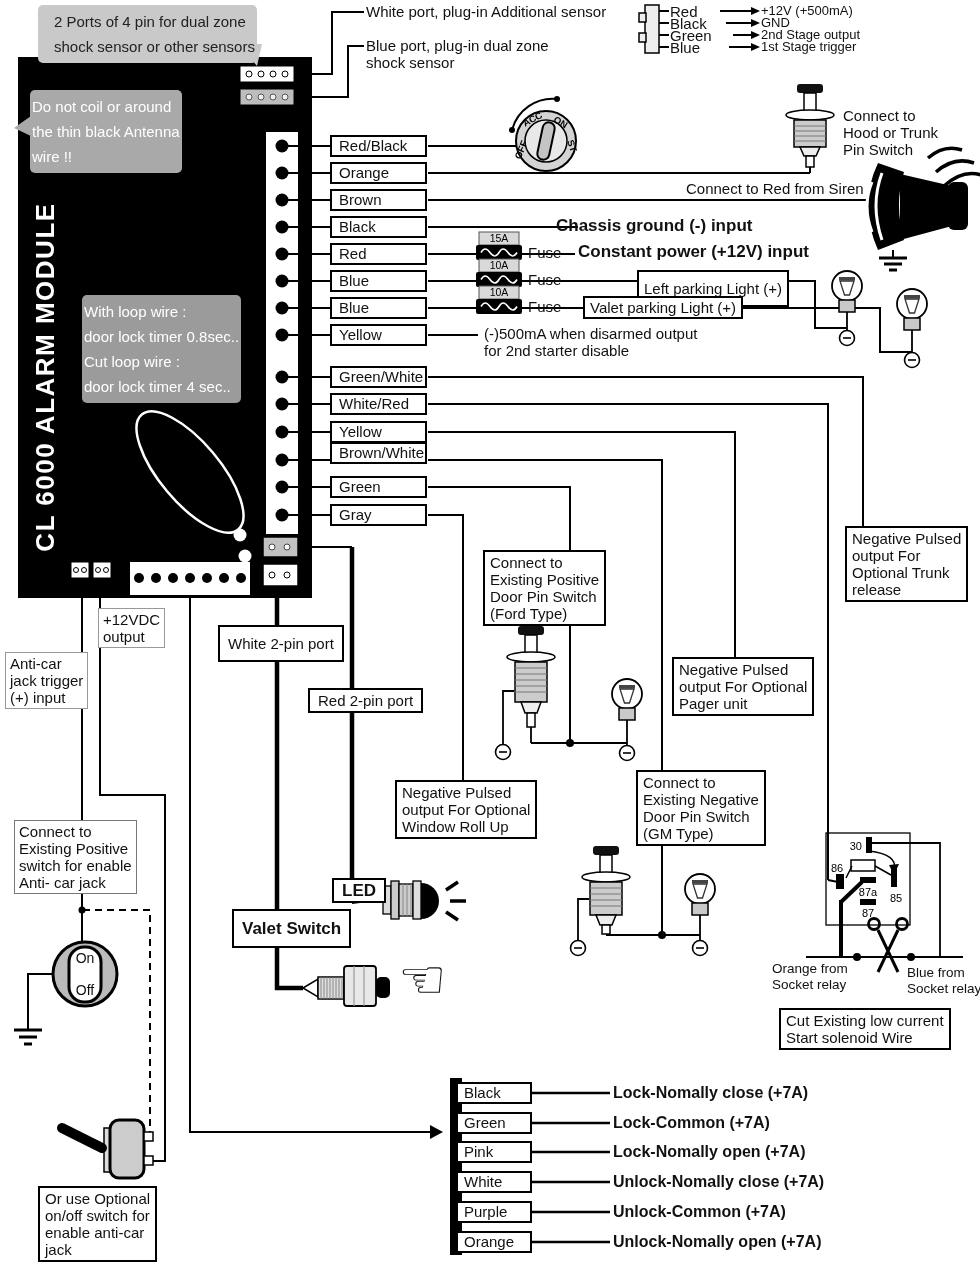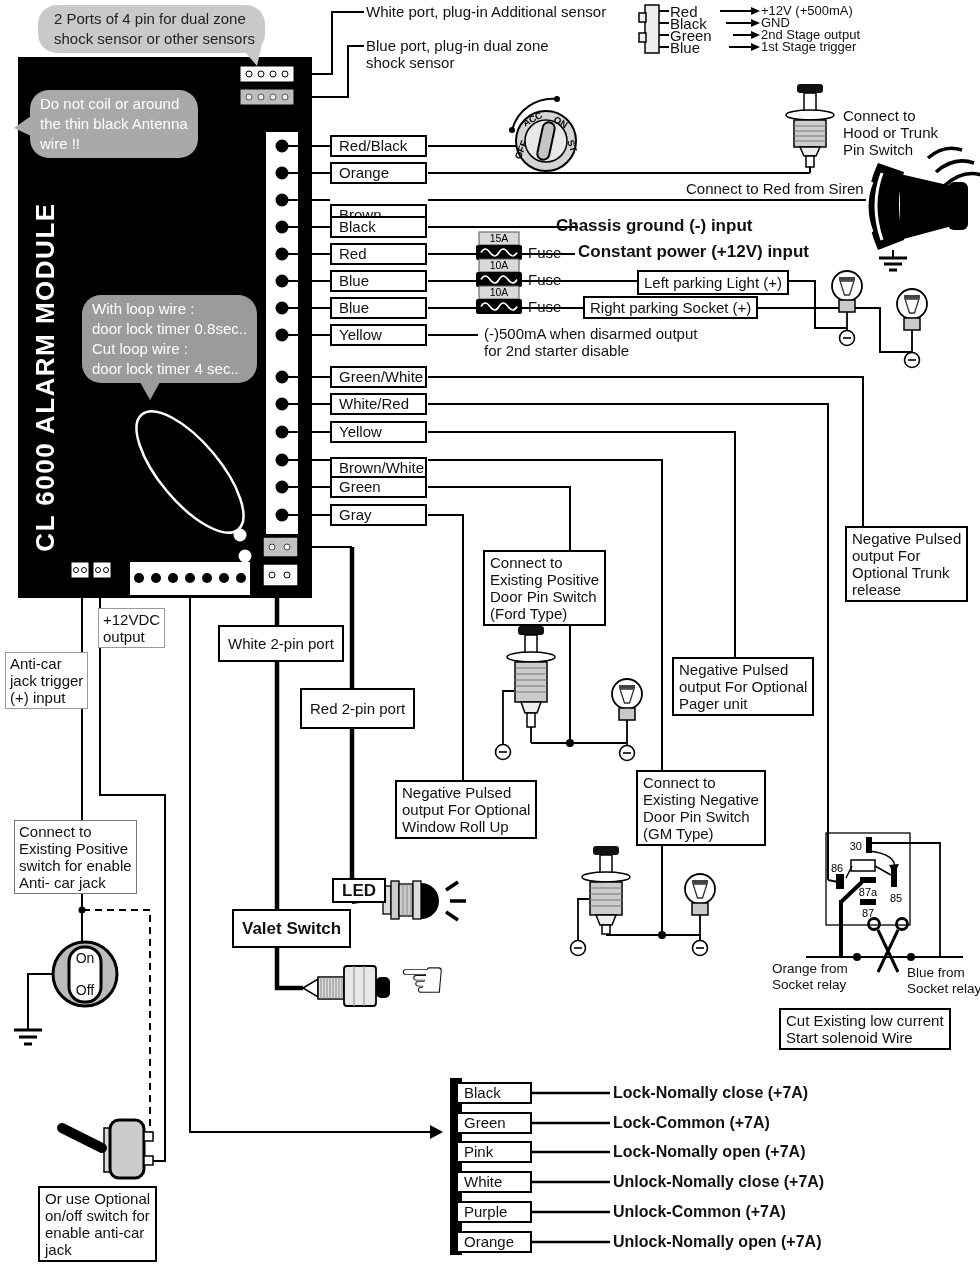--- a/index.html
+++ b/index.html
@@ -4,22 +4,22 @@
 <style>
   html,body{margin:0;padding:0;background:#fff}
   #canvas{position:relative;width:980px;height:1270px;background:#fff;overflow:hidden;
           font-family:"Liberation Sans","DejaVu Sans",sans-serif;color:#111}
   #wires{position:absolute;left:0;top:0}
   .note{position:absolute;font-size:15px;line-height:17px;white-space:pre}
   .box{position:absolute;border:2px solid #000;background:#fff;font-size:15px;line-height:17px;
        padding:2px 5px;white-space:pre}
   .lightbox{position:absolute;border:1px solid #999;background:#fff;font-size:15px;line-height:17px;
        padding:2px 4px;white-space:pre}
-  .bubble{position:absolute;border-radius:19px;font-size:15px;line-height:20px;white-space:pre;
-       padding:4px 10px}
+  .bubble{position:absolute;border-radius:5px;font-size:15px;line-height:25px;white-space:pre;
+       padding:4px 2px}
   .wirebox{position:absolute;left:330px;width:86px;height:18px;border:2px solid #000;background:#fff;
        font-size:15px;line-height:18px;padding-left:7px;white-space:pre}
   .tbox{position:absolute;left:456px;width:66px;height:18px;border:2px solid #000;background:#fff;
        font-size:15px;line-height:18px;padding-left:6px;white-space:pre}
   .tlabel{position:absolute;left:613px;font-size:16px;font-weight:bold;line-height:18px;white-space:pre}
   .legend-wire{position:absolute;left:670px;font-size:15px;line-height:13px;white-space:pre}
   .legend-target{position:absolute;left:761px;font-size:13px;line-height:12px;white-space:pre}
   .bold{font-weight:bold}
   .b17{font-size:17px;line-height:19px;font-weight:bold}
   .title-vert{position:absolute;left:-175px;top:355px;width:440px;height:44px;line-height:44px;
@@ -356,44 +356,44 @@
 
 <div class="title-vert">CL 6000 ALARM MODULE</div>
 
 <div class="bubble" style="left:82px;top:295px;background:#9b9b9b;color:#fff">With loop wire :
 door lock timer 0.8sec..
 Cut loop wire :
 door lock timer 4 sec..</div>
 
 <div class="wirebox" style="top:135px">Red/Black</div>
 <div class="wirebox" style="top:162px">Orange</div>
-<div class="wirebox" style="top:204px">Brown</div>
+<div class="wirebox" style="top:189px">Brown</div>
 <div class="wirebox" style="top:216px">Black</div>
 <div class="wirebox" style="top:243px">Red</div>
 <div class="wirebox" style="top:270px">Blue</div>
 <div class="wirebox" style="top:297px">Blue</div>
 <div class="wirebox" style="top:324px">Yellow</div>
 <div class="wirebox" style="top:366px">Green/White</div>
 <div class="wirebox" style="top:393px">White/Red</div>
 <div class="wirebox" style="top:421px">Yellow</div>
-<div class="wirebox" style="top:457px">Brown/White</div>
+<div class="wirebox" style="top:442px">Brown/White</div>
 <div class="wirebox" style="top:476px">Green</div>
 <div class="wirebox" style="top:504px">Gray</div>
 
 <div class="note" style="left:843px;top:107px">Connect to
 Hood or Trunk
 Pin Switch</div>
 <div class="note" style="left:686px;top:180px">Connect to Red from Siren</div>
 <div class="note b17" style="left:556px;top:216px">Chassis ground (-) input</div>
 <div class="note b17" style="left:578px;top:242px">Constant power (+12V) input</div>
 <div class="note" style="left:528px;top:244px">Fuse</div>
 <div class="note" style="left:528px;top:271px">Fuse</div>
 <div class="note" style="left:528px;top:298px">Fuse</div>
-<div class="box" style="left:637px;top:270px;padding:2px 5px">Left parking Light (+)</div>
-<div class="box" style="left:583px;top:296px;padding:1px 5px">Right parking Socket (+)</div>
+<div class="box" style="left:637px;top:270px;padding:8px 5px">Left parking Light (+)</div>
+<div class="box" style="left:583px;top:296px;padding:1px 5px">Valet parking Light (+)</div>
 <div class="note" style="left:484px;top:325px">(-)500mA when disarmed output
 for 2nd starter disable</div>
 
 <div class="box" style="left:845px;top:526px">Negative Pulsed
 output For
 Optional Trunk
 release</div>
 <div class="box" style="left:483px;top:550px">Connect to
 Existing Positive
 Door Pin Switch
@@ -403,21 +403,21 @@
 Pager unit</div>
 <div class="box" style="left:636px;top:770px">Connect to
 Existing Negative
 Door Pin Switch
 (GM Type)</div>
 <div class="box" style="left:395px;top:780px">Negative Pulsed
 output For Optional
 Window Roll Up</div>
 
 <div class="box" style="left:218px;top:625px;padding:8px 8px">White 2-pin port</div>
-<div class="box" style="left:300px;top:688px;padding:10px 8px">Red 2-pin port</div>
+<div class="box" style="left:308px;top:688px;padding:2px 8px">Red 2-pin port</div>
 
 <div class="lightbox" style="left:98px;top:608px">+12VDC
 output</div>
 <div class="lightbox" style="left:5px;top:652px">Anti-car
 jack trigger
 (+) input</div>
 <div class="lightbox" style="left:14px;top:820px;border-color:#777">Connect to
 Existing Positive
 switch for enable
 Anti- car jack</div>

